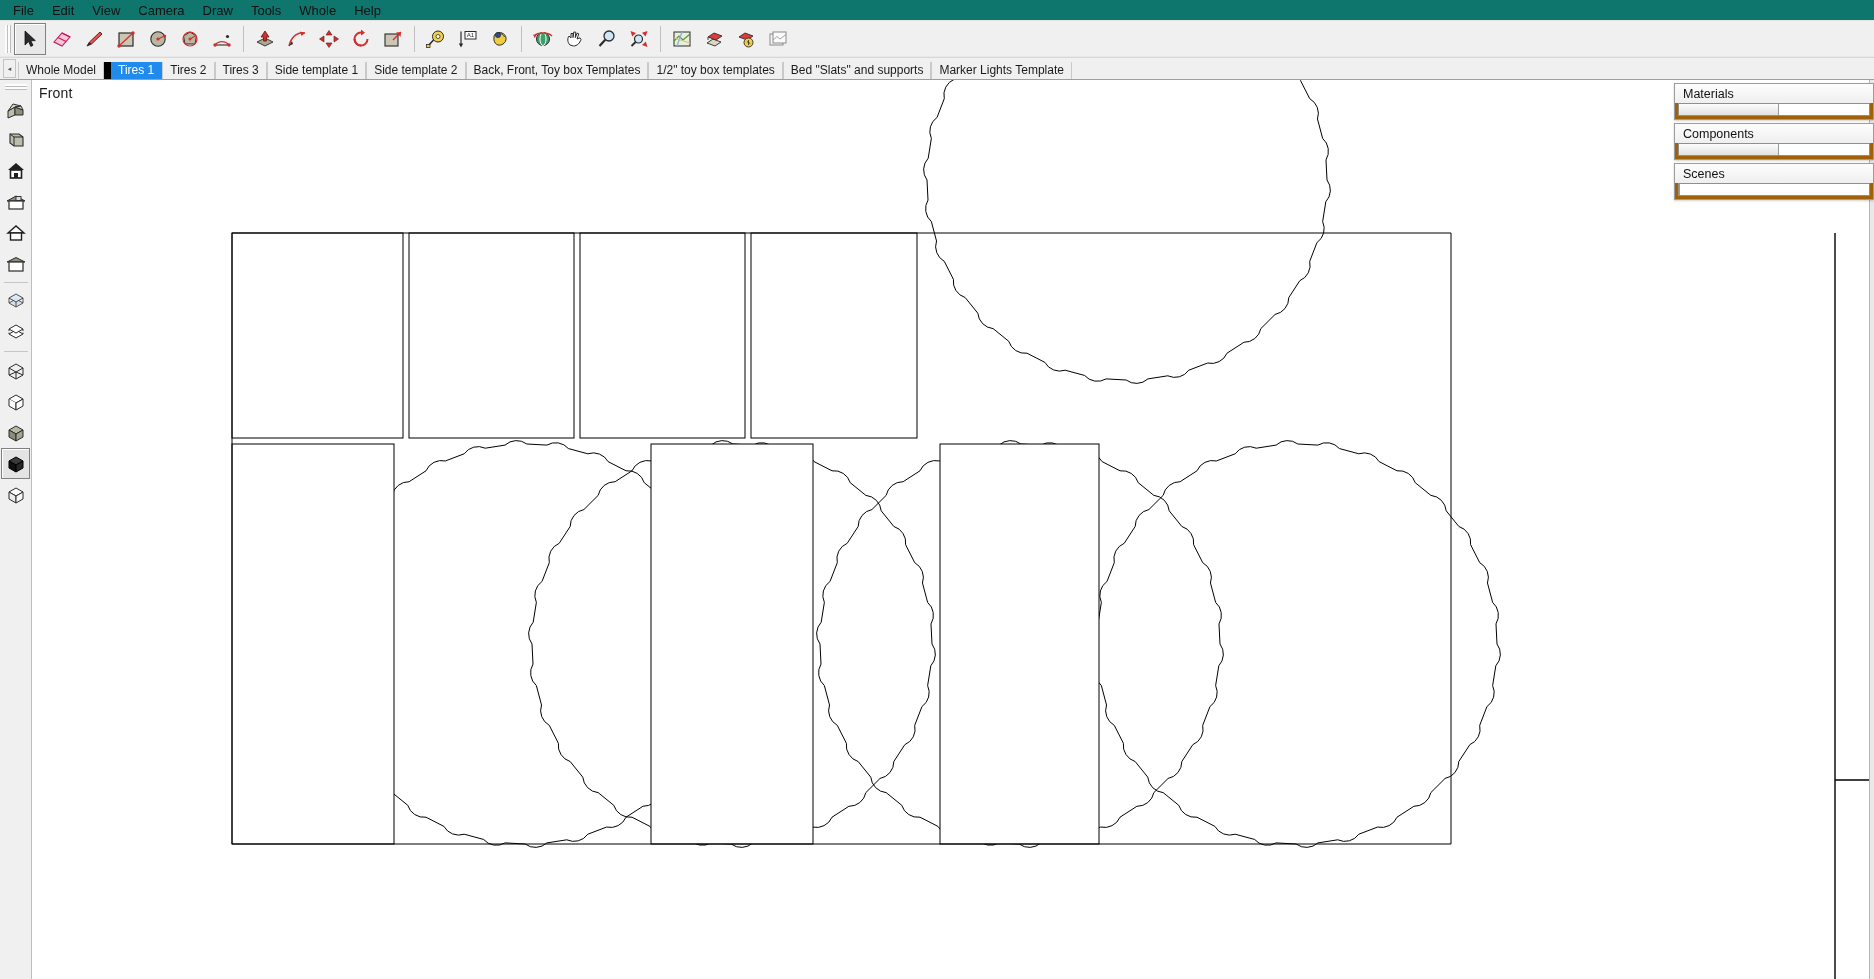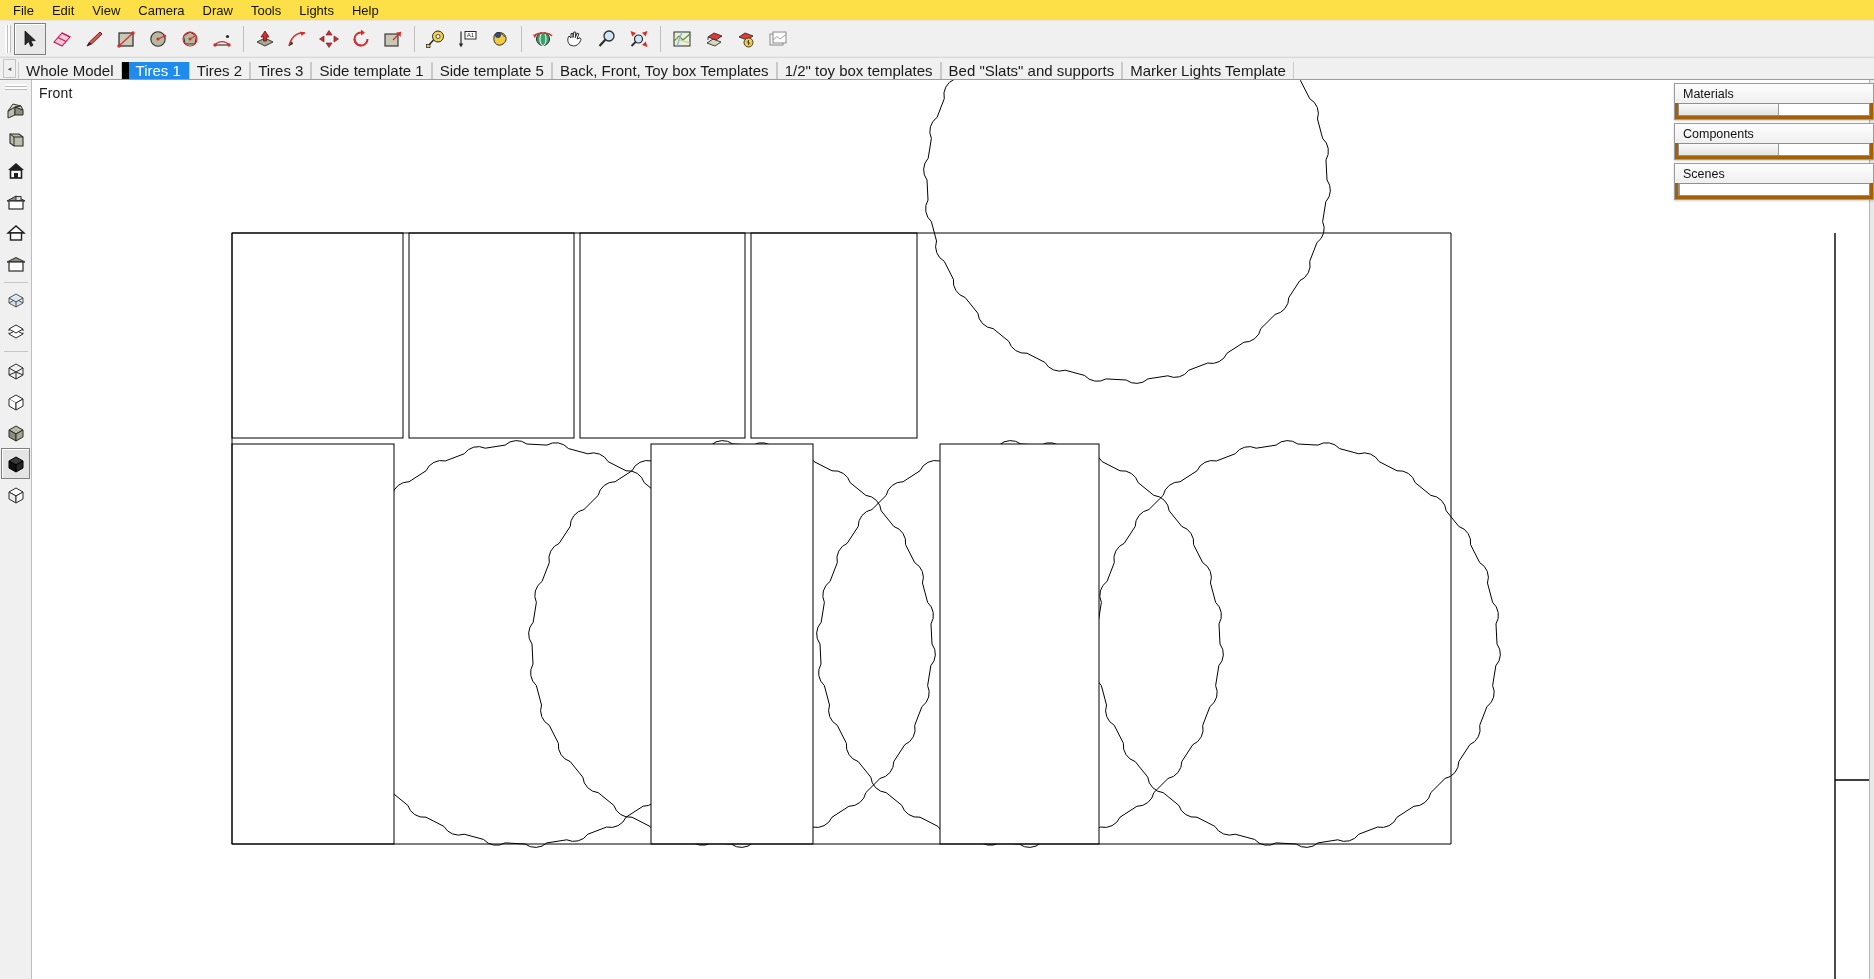--- a/index.html
+++ b/index.html
@@ -5,21 +5,21 @@
   html,body{margin:0;padding:0;}
   body{
     width:1874px;height:979px;overflow:hidden;
     background:#ffffff;
     font-family:"Liberation Sans", sans-serif;
     font-size:13px;color:#000;
     -webkit-font-smoothing:antialiased;
   }
   
   #menubar{
-    height:20px;background:#fde047;
+    height:20px;background:#0f766e;
     display:flex;align-items:center;padding-left:4px;
     border-bottom:1px solid #e4e4e4;
   }
   .menu-item{
     padding:2px 9px;font-size:13px;color:#111;cursor:default;white-space:nowrap;
   }
   
   #toolbar{
     height:36px;background:#f0f0f0;
     display:flex;align-items:center;padding-left:4px;
@@ -47,21 +47,21 @@
     padding-left:3px;position:relative;
   }
   .tab-scroll{
     width:11px;height:17px;margin-right:2px;margin-bottom:1px;
     background:#f0f0f0;border:1px solid #c4c4c4;
     display:flex;align-items:center;justify-content:center;
     font-size:7px;color:#555;
   }
   .tab{
     height:17px;line-height:17px;padding:0 7px;margin-bottom:0px;
-    font-size:15px;color:#1a1a1a;white-space:nowrap;cursor:default;
+    font-size:12px;color:#1a1a1a;white-space:nowrap;cursor:default;
     background:#f0f0f0;
     border-left:1px solid #c9c9c9;border-right:1px solid #c9c9c9;
   }
   .tab.active{
     background:#1f8ced;color:#ffffff;
     border-left:7px solid #000000;border-right:1px solid #1f8ced;
   }
   
   #workspace{
     position:relative;width:1874px;height:901px;
@@ -123,21 +123,21 @@
 </head>
 <body>
 
 <div id="menubar">
     <div class="menu-item">File</div>
     <div class="menu-item">Edit</div>
     <div class="menu-item">View</div>
     <div class="menu-item">Camera</div>
     <div class="menu-item">Draw</div>
     <div class="menu-item">Tools</div>
-    <div class="menu-item">Lights</div>
+    <div class="menu-item">Whole</div>
     <div class="menu-item">Help</div>
   </div>
 
 <div id="toolbar">
   <div class="tb-handle"></div>
   <div id="toolbar-slot" style="display:flex;align-items:center;">
       <div class="tool-btn selected" title="Select">
         <svg width="20" height="20" viewBox="0 0 20 20">
           <path d="M5 2 L5 16 L8.6 12.6 L10.8 17.4 L13 16.3 L10.8 11.8 L15.3 11.6 Z" fill="#2b2b2b" stroke="#000" stroke-width=".7"></path>
         </svg>
@@ -319,21 +319,21 @@
 </div>
 
 <div id="tabbar">
   <div class="tab-scroll">◂</div>
   <div id="tabs-slot" style="display:flex;align-items:flex-end;">
       <div class="tab">Whole Model</div>
       <div class="tab active">Tires 1</div>
       <div class="tab">Tires 2</div>
       <div class="tab">Tires 3</div>
       <div class="tab">Side template 1</div>
-      <div class="tab">Side template 5</div>
+      <div class="tab">Side template 2</div>
       <div class="tab">Back, Front, Toy box Templates</div>
       <div class="tab">1/2" toy box templates</div>
       <div class="tab">Bed "Slats" and supports</div>
       <div class="tab">Marker Lights Template</div>
     </div>
 </div>
 
 <div id="workspace">
 
   <div id="lefttools">

